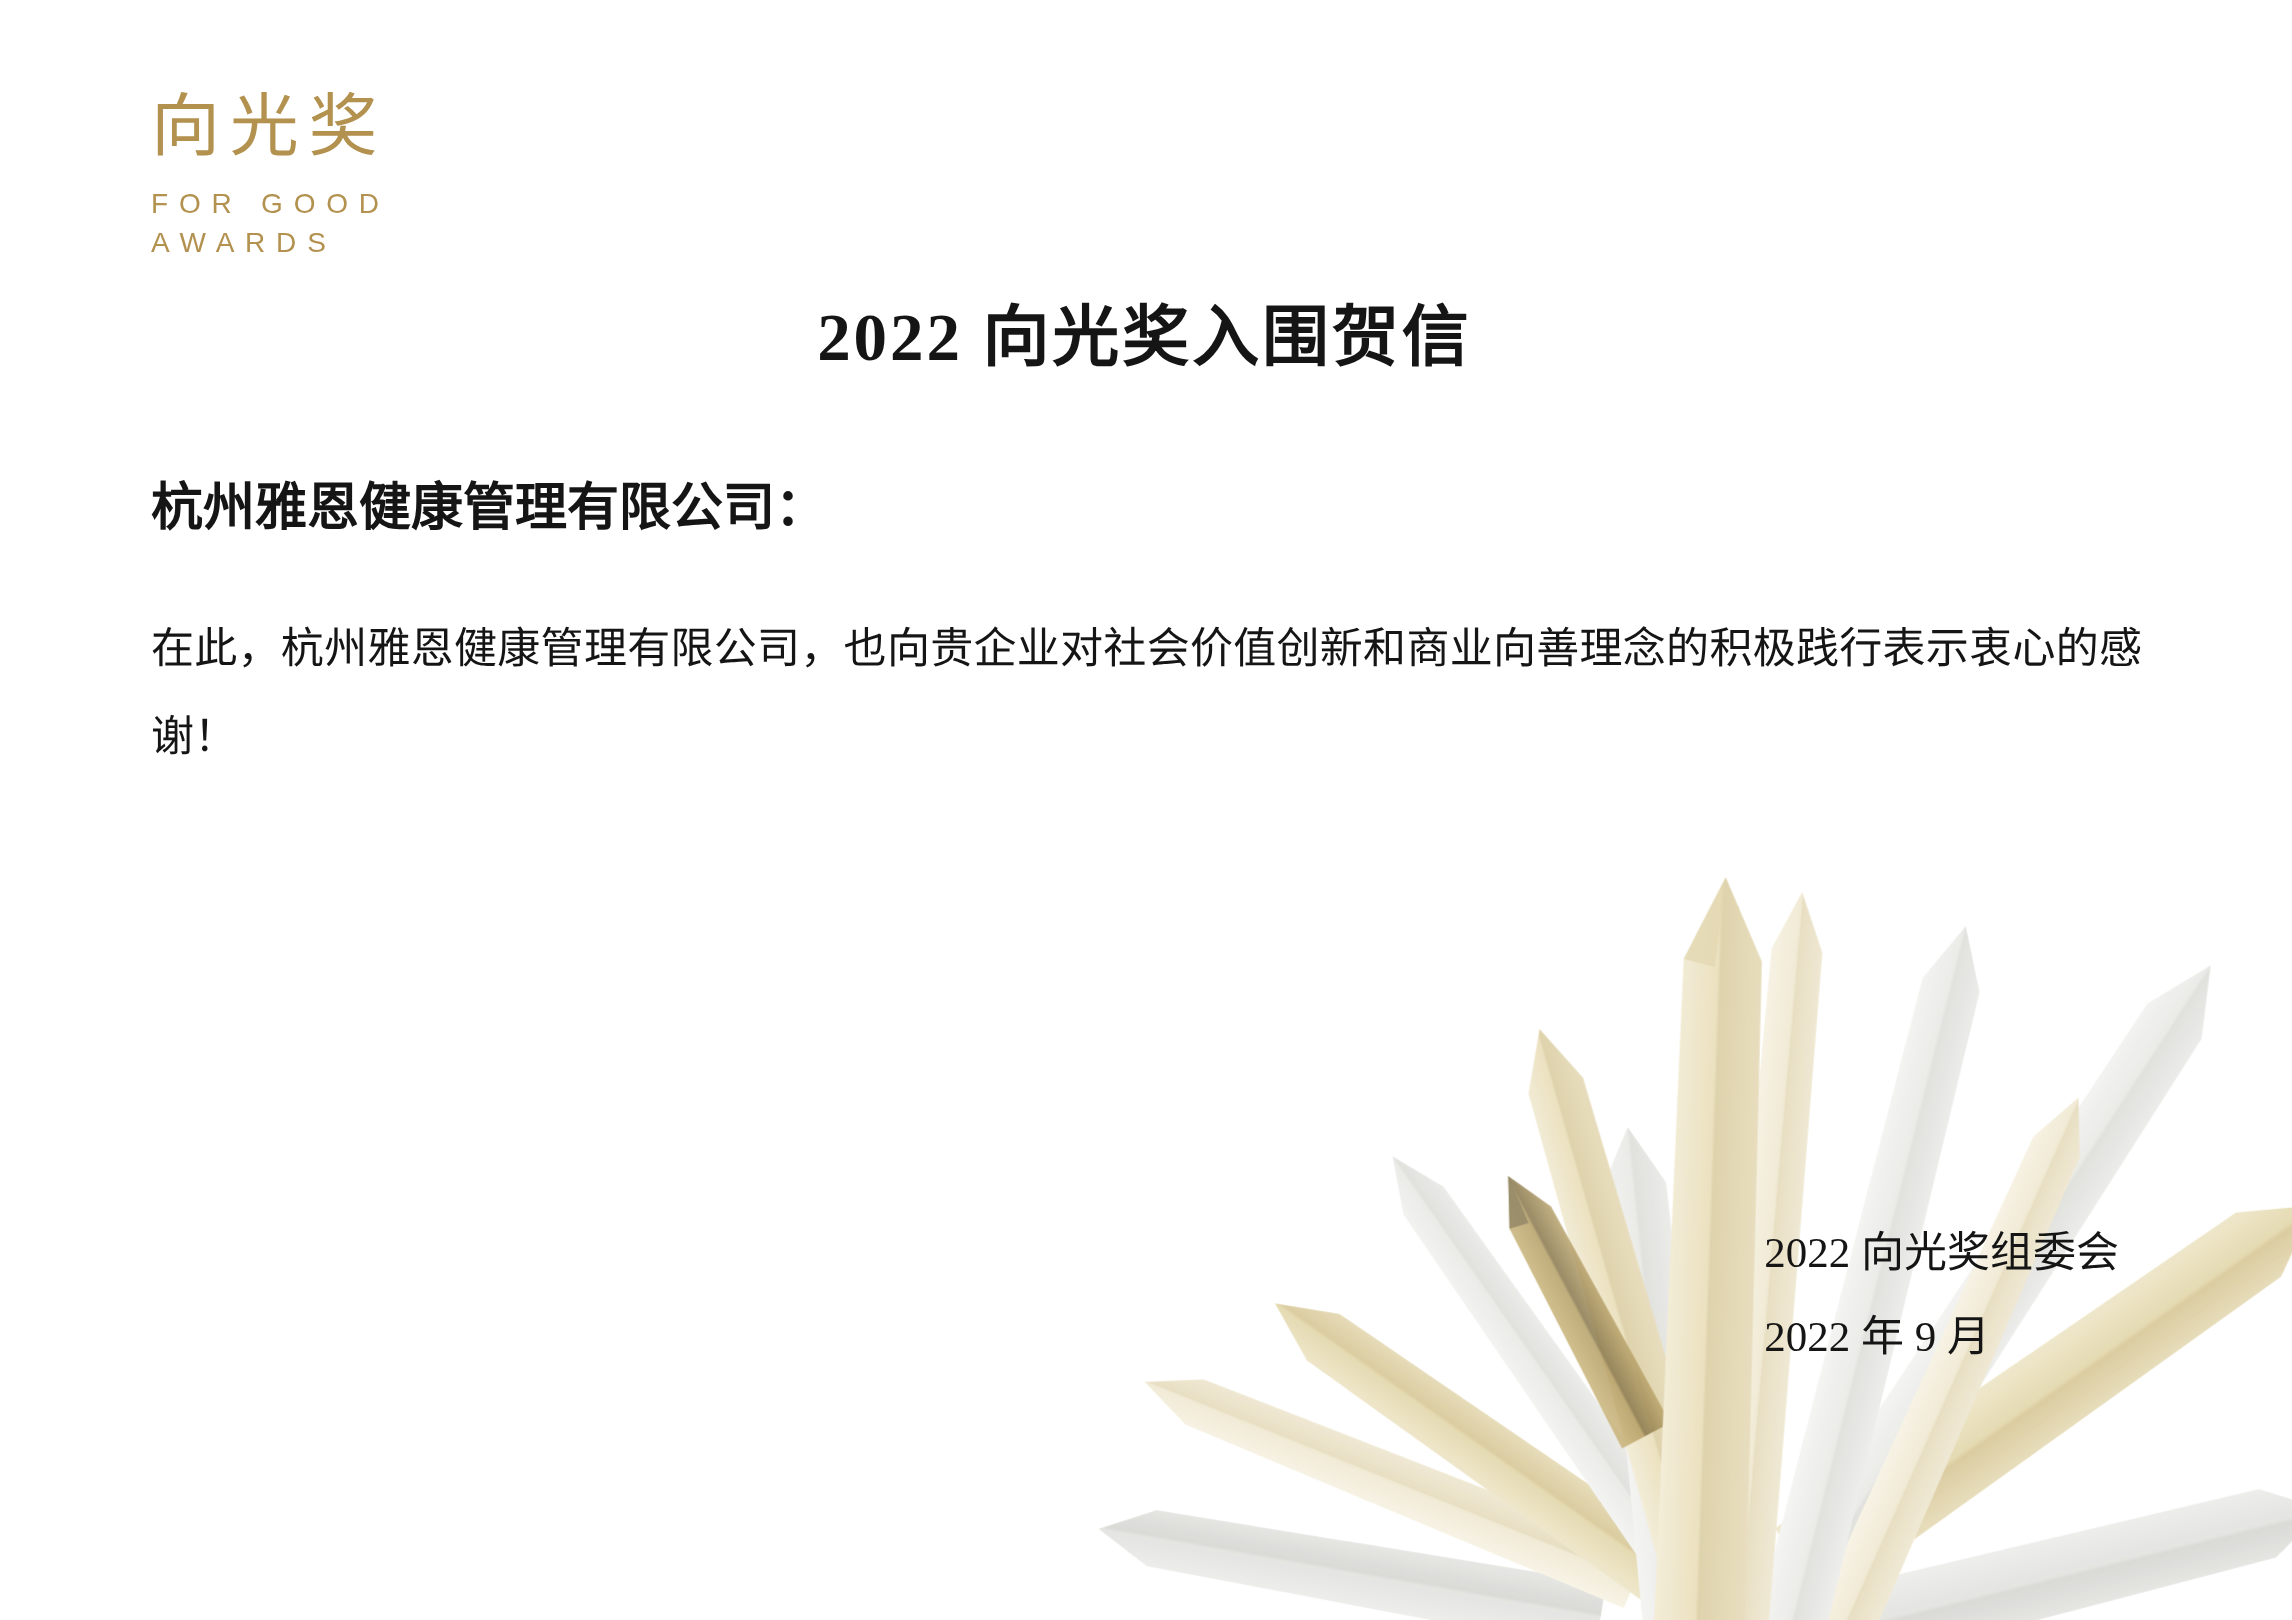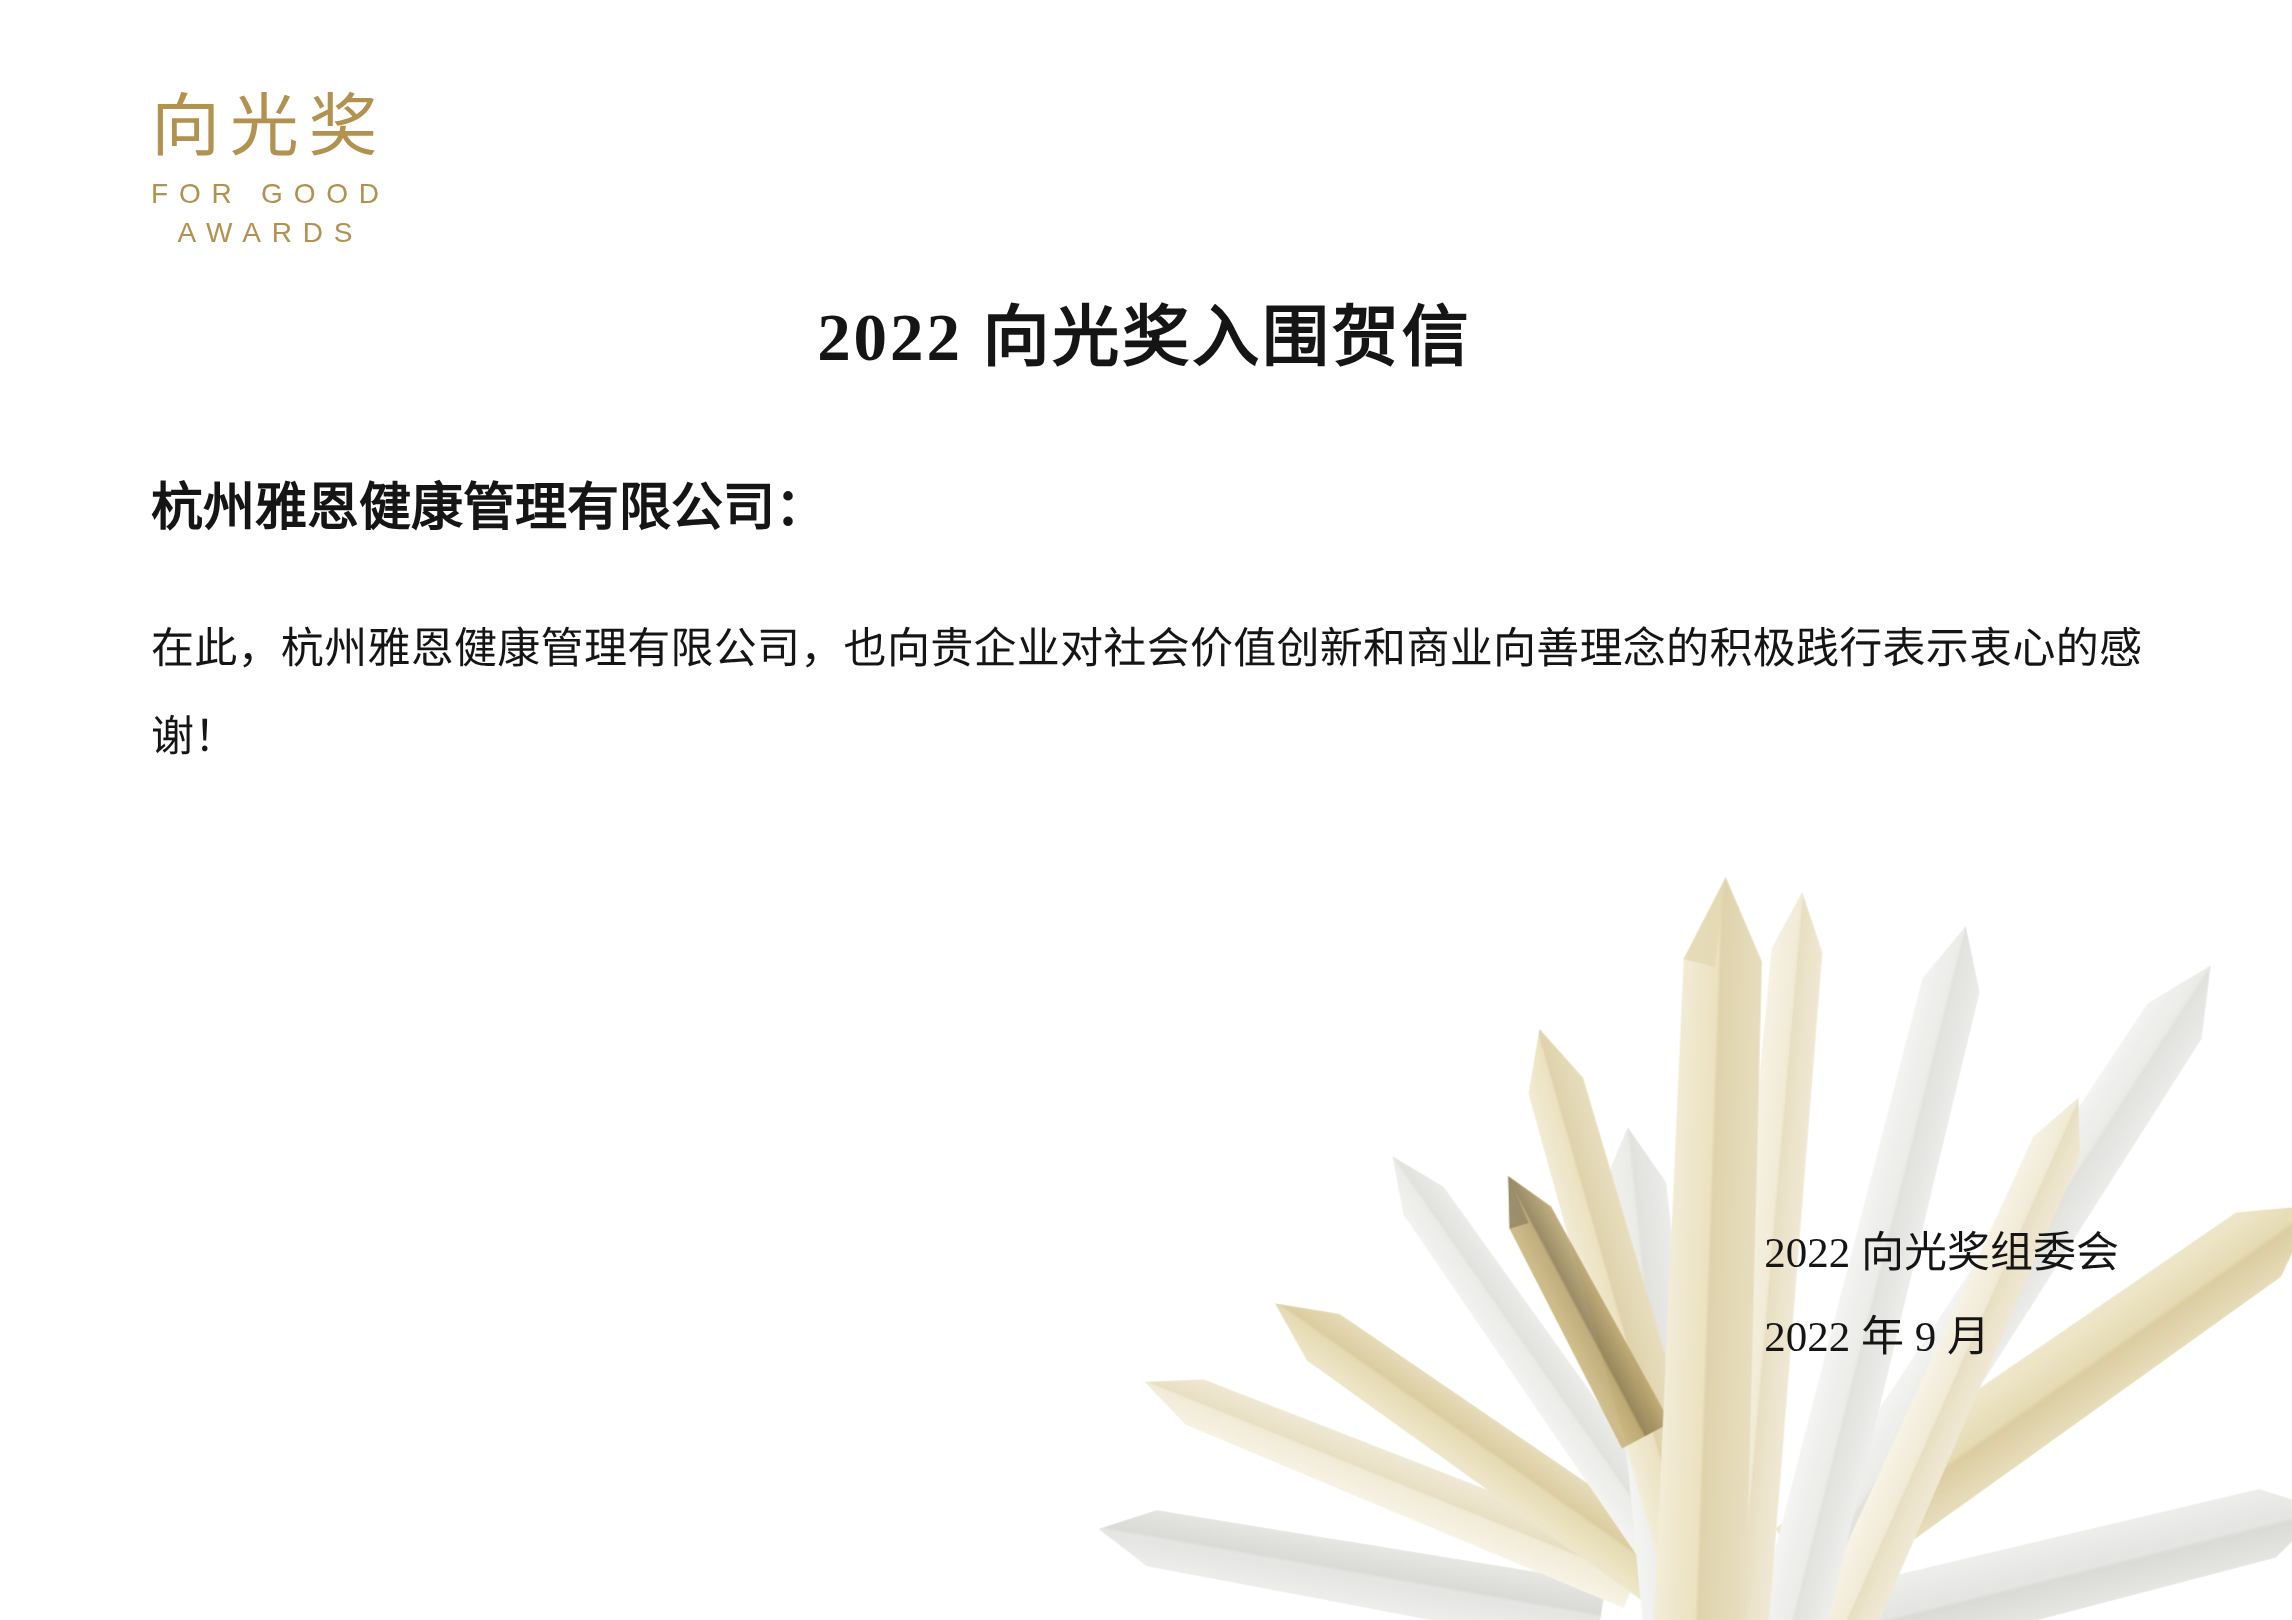--- a/index.html
+++ b/index.html
@@ -33,21 +33,21 @@
     line-height: 1.3;
     letter-spacing: 9.8px;
     font-weight: 400;
   }
   .logo-en {
     font-size: 28px;
     letter-spacing: 10.8px;
     font-weight: 400;
     line-height: 1.0;
   }
-  .logo-en1 { margin-top: 8px; }
+  .logo-en1 { margin-top: 18px; }
   .logo-en2 { margin-top: 11.8px; }
   
   .title {
     position: absolute;
     left: 0;
     right: 4px;
     top: 282px;
     z-index: 1;
     text-align: center;
     font-size: 67px;
@@ -178,21 +178,21 @@
       <g transform="translate(661,47) rotate(2)">
         <polygon points="0,0 -40,85 -48,900 48,900 40,85" fill="url(#gGold)"></polygon>
         <polygon points="0,0 -40,85 -8,92" fill="#e0d3a9" opacity="0.8"></polygon>
       </g>
     </g>
   </svg>
 
   <div class="logo">
     <div class="logo-cn" style="color:#b3914f;">向光奖</div>
     <div class="logo-en logo-en1" style="color:#b3914f;">FOR GOOD</div>
-    <div class="logo-en logo-en2" style="color:#b3914f;text-align:center;">AWARDS</div>
+    <div class="logo-en logo-en2" style="color:#b3914f;">AWARDS</div>
   </div>
 
   <h1 class="title">2022 向光奖入围贺信</h1>
 
   <div class="letter">
     <div class="salutation">杭州雅恩健康管理有限公司：</div>
 
 
     <p class="para">在此，杭州雅恩健康管理有限公司，也向贵企业对社会价值创新和商业向善理念的积极践行表示衷心的感谢！</p>
 

